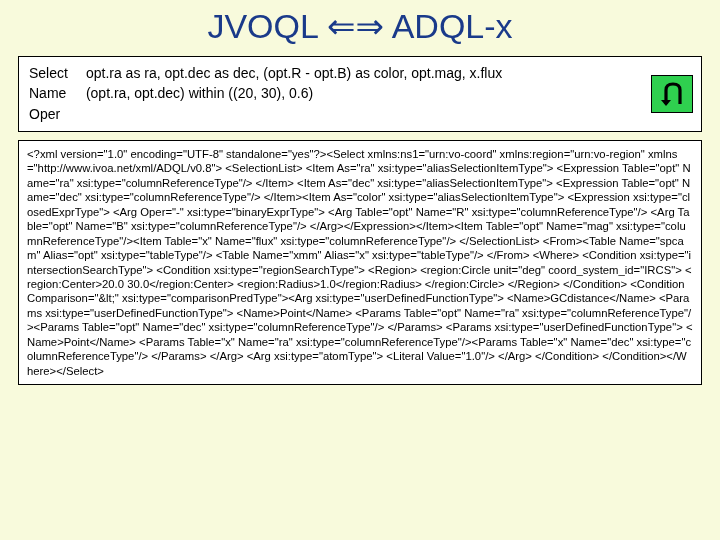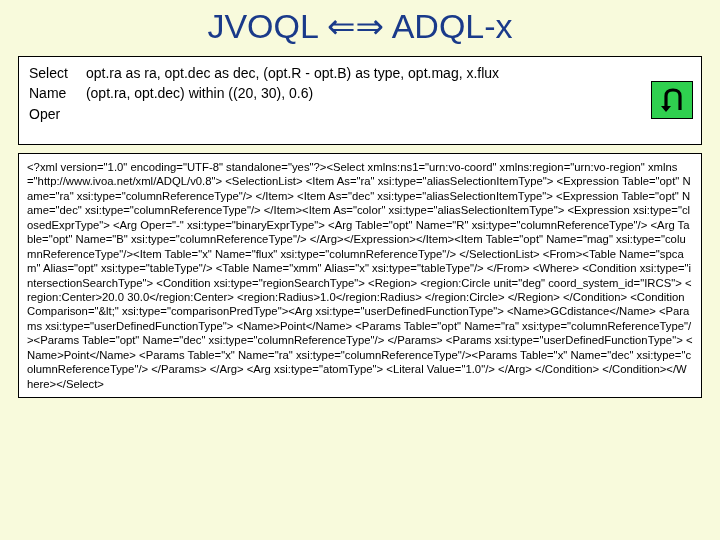--- a/index.html
+++ b/index.html
@@ -16,21 +16,21 @@
     font-size: 34px;
     color: #1a3a8a;
     padding: 6px 0 6px 0;
     font-weight: 500;
   }
   .sql-block {
     position: relative;
     margin: 4px 18px 8px 18px;
     border: 1px solid #000;
     background: #fff;
-    padding: 6px 10px 20px 10px;
+    padding: 6px 10px 7px 10px;
     font-family: "Comic Sans MS", cursive, sans-serif;
     font-size: 14px;
     color: #000;
     display: flex;
     gap: 18px;
   }
   .sql-keywords {
     flex: 0 0 auto;
     line-height: 1.45;
   }
@@ -70,21 +70,21 @@
 
 <div class="title">JVOQL ⇐⇒ ADQL-x</div>
 
 <div class="sql-block">
   <div class="sql-keywords">
     <div>Select</div>
     <div>Name</div>
     <div>Oper</div>
   </div>
   <div class="sql-body">
-    <div>opt.ra as ra, opt.dec as dec, (opt.R - opt.B) as type, opt.mag, x.flux</div>
+    <div>opt.ra as ra, opt.dec as dec, (opt.R - opt.B) as color, opt.mag, x.flux</div>
     <div>(opt.ra, opt.dec) within ((20, 30), 0.6)</div>
   </div>
   <div class="u-icon">
     <svg width="30" height="28" viewBox="0 0 30 28">
       <path d="M 9 24 L 9 10 Q 9 4 16 4 Q 23 4 23 10 L 23 24" stroke="#000" stroke-width="3.2" fill="none"></path>
       <path d="M 4 20 L 9 26 L 14 20 Z" fill="#000"></path>
     </svg>
   </div>
 </div>
 

